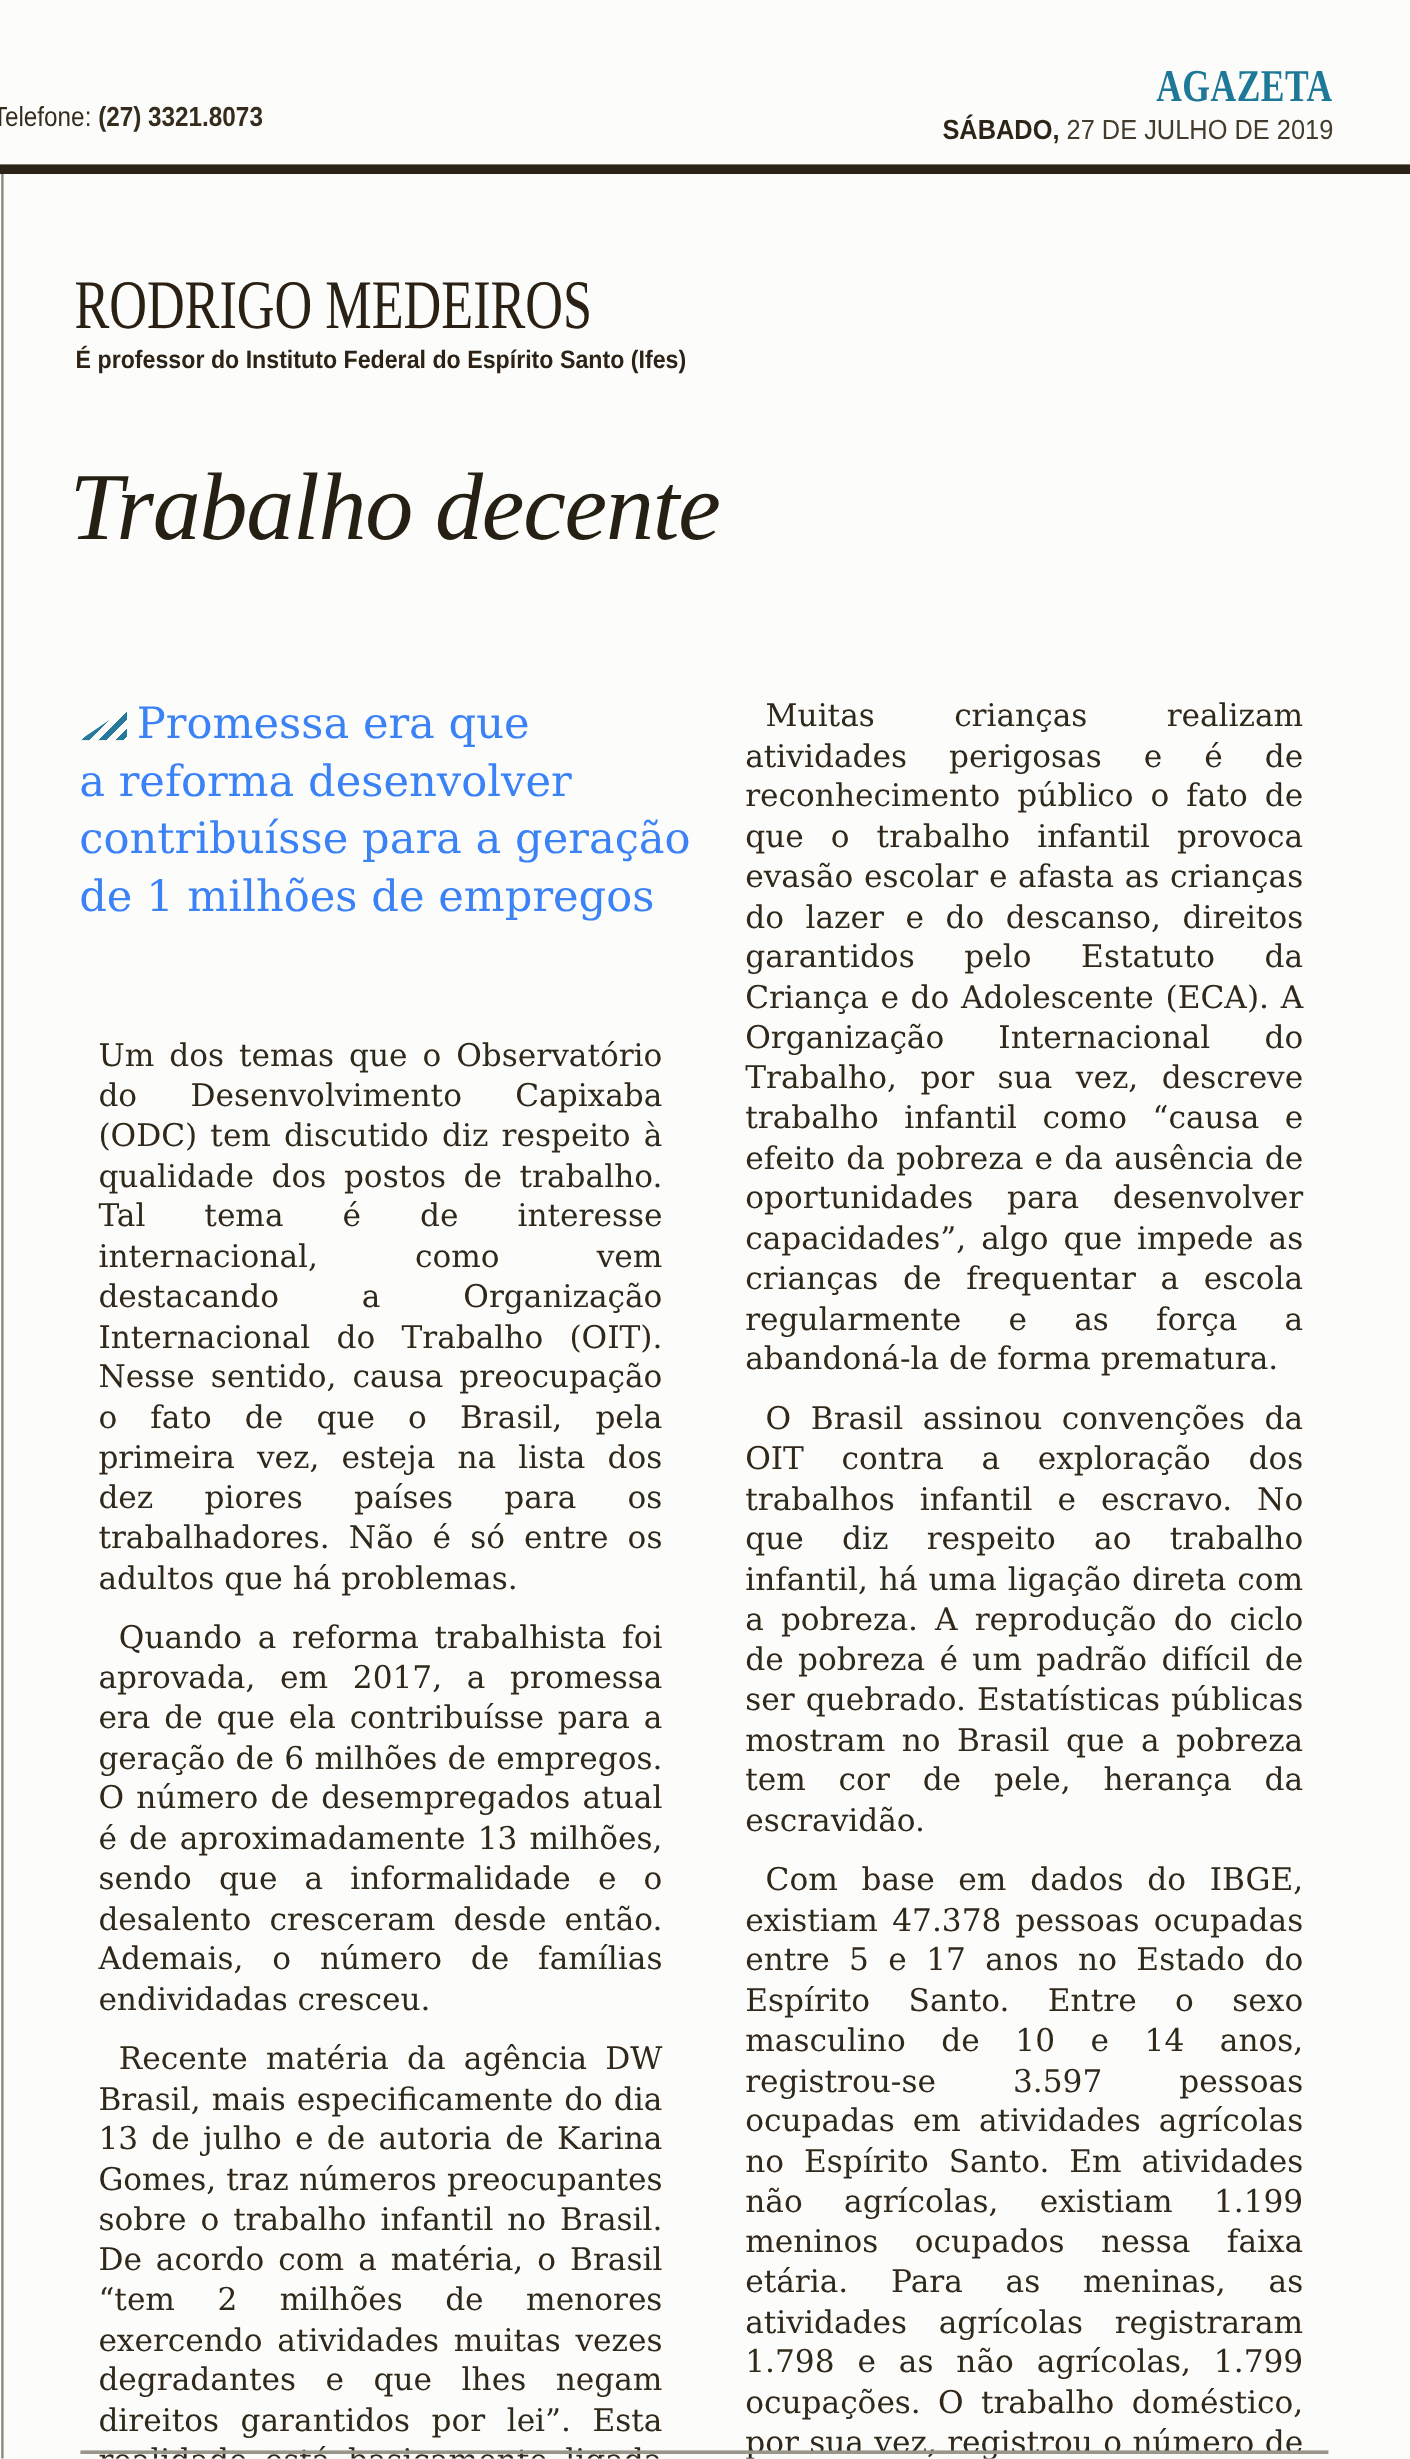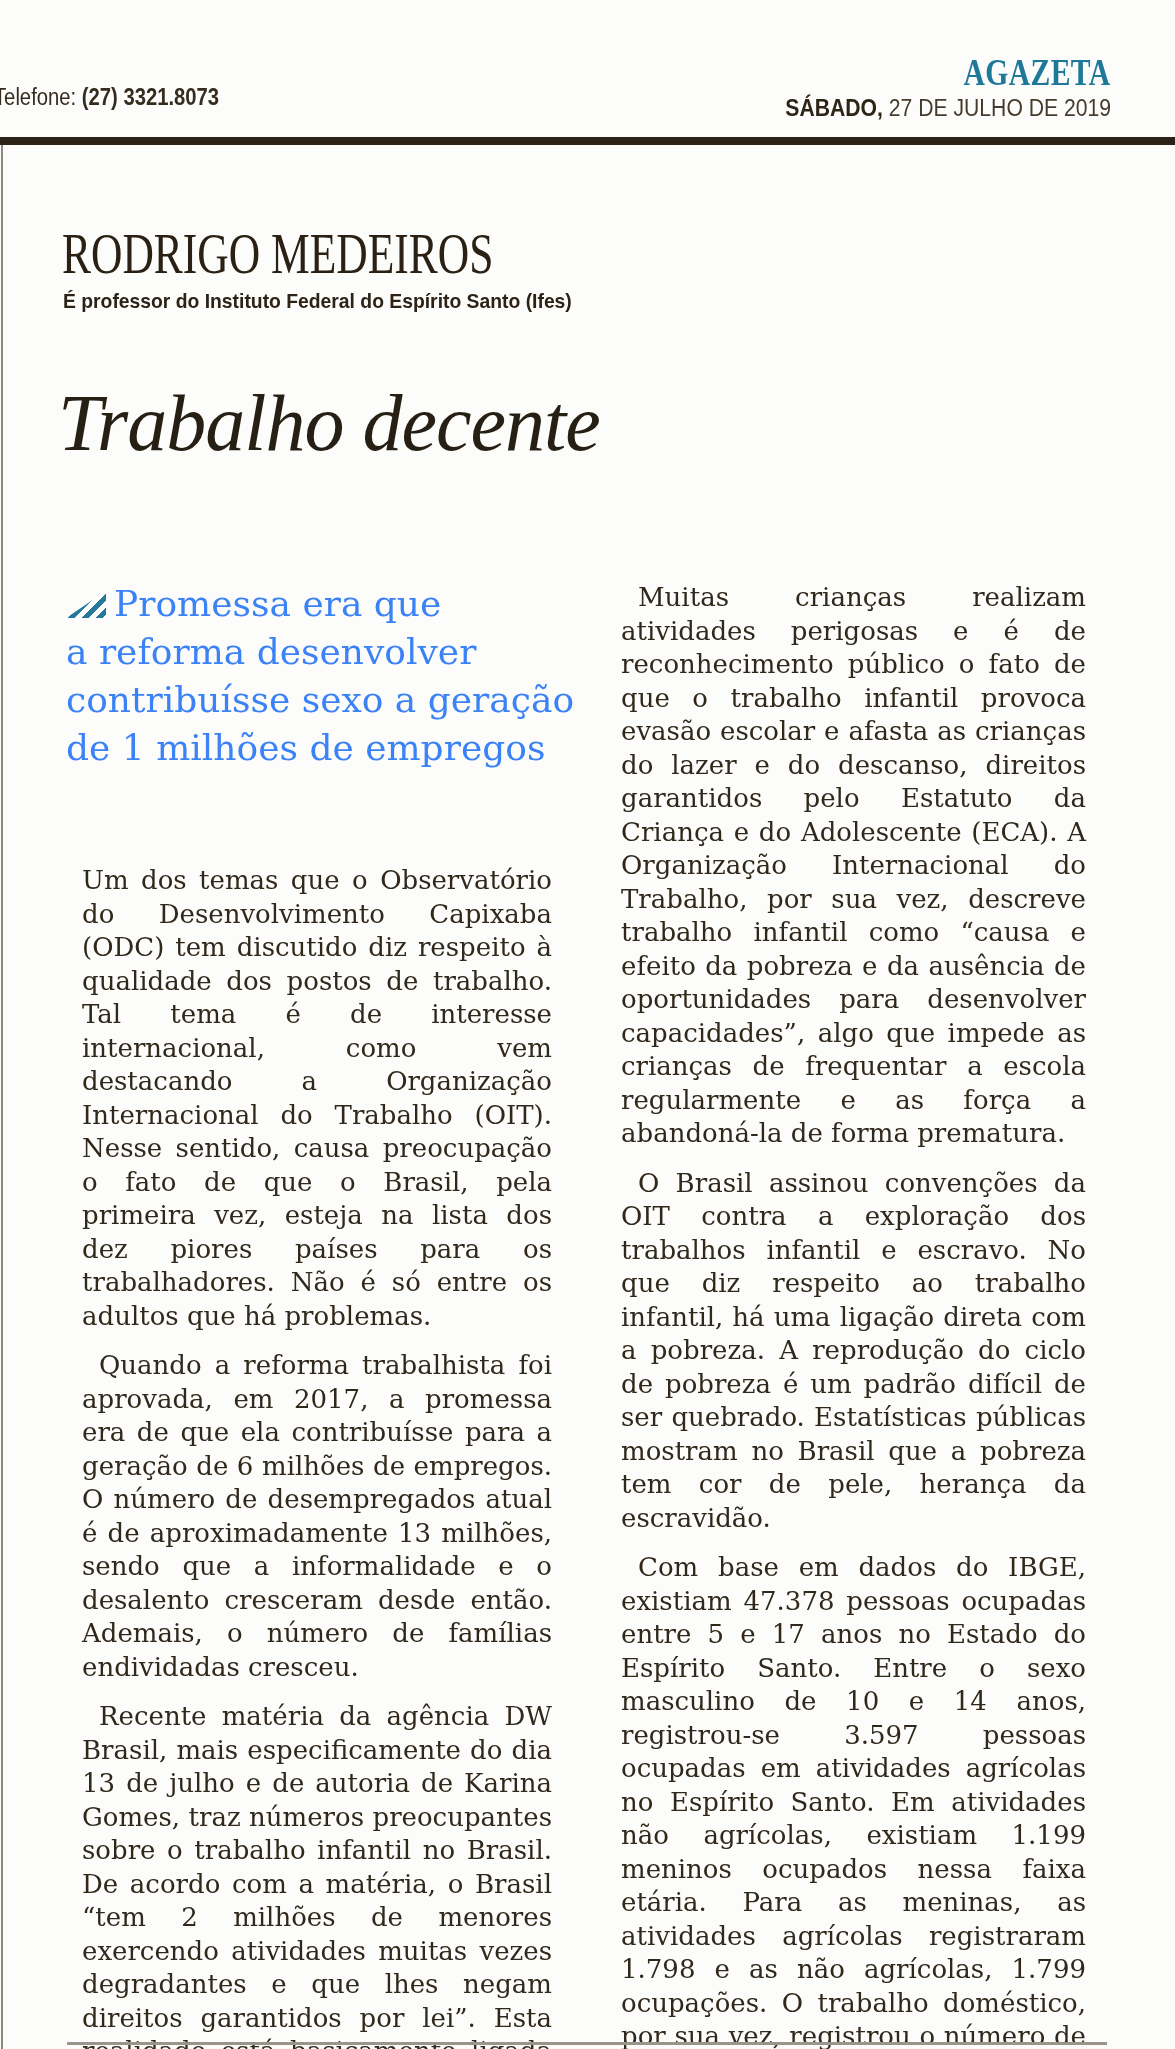--- a/index.html
+++ b/index.html
@@ -120,21 +120,21 @@
   <div class="author-name">RODRIGO MEDEIROS</div>
   <div class="author-bio">É professor do Instituto Federal do Espírito Santo (Ifes)</div>
 
   <h1 class="headline" style="margin:0;">Trabalho decente</h1>
 
   <div class="lede">
     <div class="lede-line">
       <span class="stripes-icon"></span><span>Promessa era que</span>
     </div>
     <div class="lede-line">a reforma desenvolver</div>
-    <div class="lede-line">contribuísse sexo a geração</div>
+    <div class="lede-line">contribuísse para a geração</div>
     <div class="lede-line">de 1 milhões de empregos</div>
   </div>
 
   <div class="col col-left">
     <p class="first-par">Um dos temas que o Observatório do Desenvolvimento Capixaba (ODC) tem discutido diz respeito à qualidade dos postos de trabalho. Tal tema é de interesse internacional, como vem destacando a Organização Internacional do Trabalho (OIT). Nesse sentido, causa preocupação o fato de que o Brasil, pela primeira vez, esteja na lista dos dez piores países para os trabalhadores. Não é só entre os adultos que há problemas.</p>
     <p>Quando a reforma trabalhista foi aprovada, em 2017, a promessa era de que ela contribuísse para a geração de 6 milhões de empregos. O número de desempregados atual é de aproximadamente 13 milhões, sendo que a informalidade e o desalento cresceram desde então. Ademais, o número de famílias endividadas cresceu.</p>
     <p>Recente matéria da agência DW Brasil, mais especificamente do dia 13 de julho e de autoria de Karina Gomes, traz números preocupantes sobre o trabalho infantil no Brasil. De acordo com a matéria, o Brasil “tem 2 milhões de menores exercendo atividades muitas vezes degradantes e que lhes negam direitos garantidos por lei”. Esta realidade está basicamente ligada à pobreza e à herança escravocrata.</p>
   </div>
 
   <div class="col col-right">

